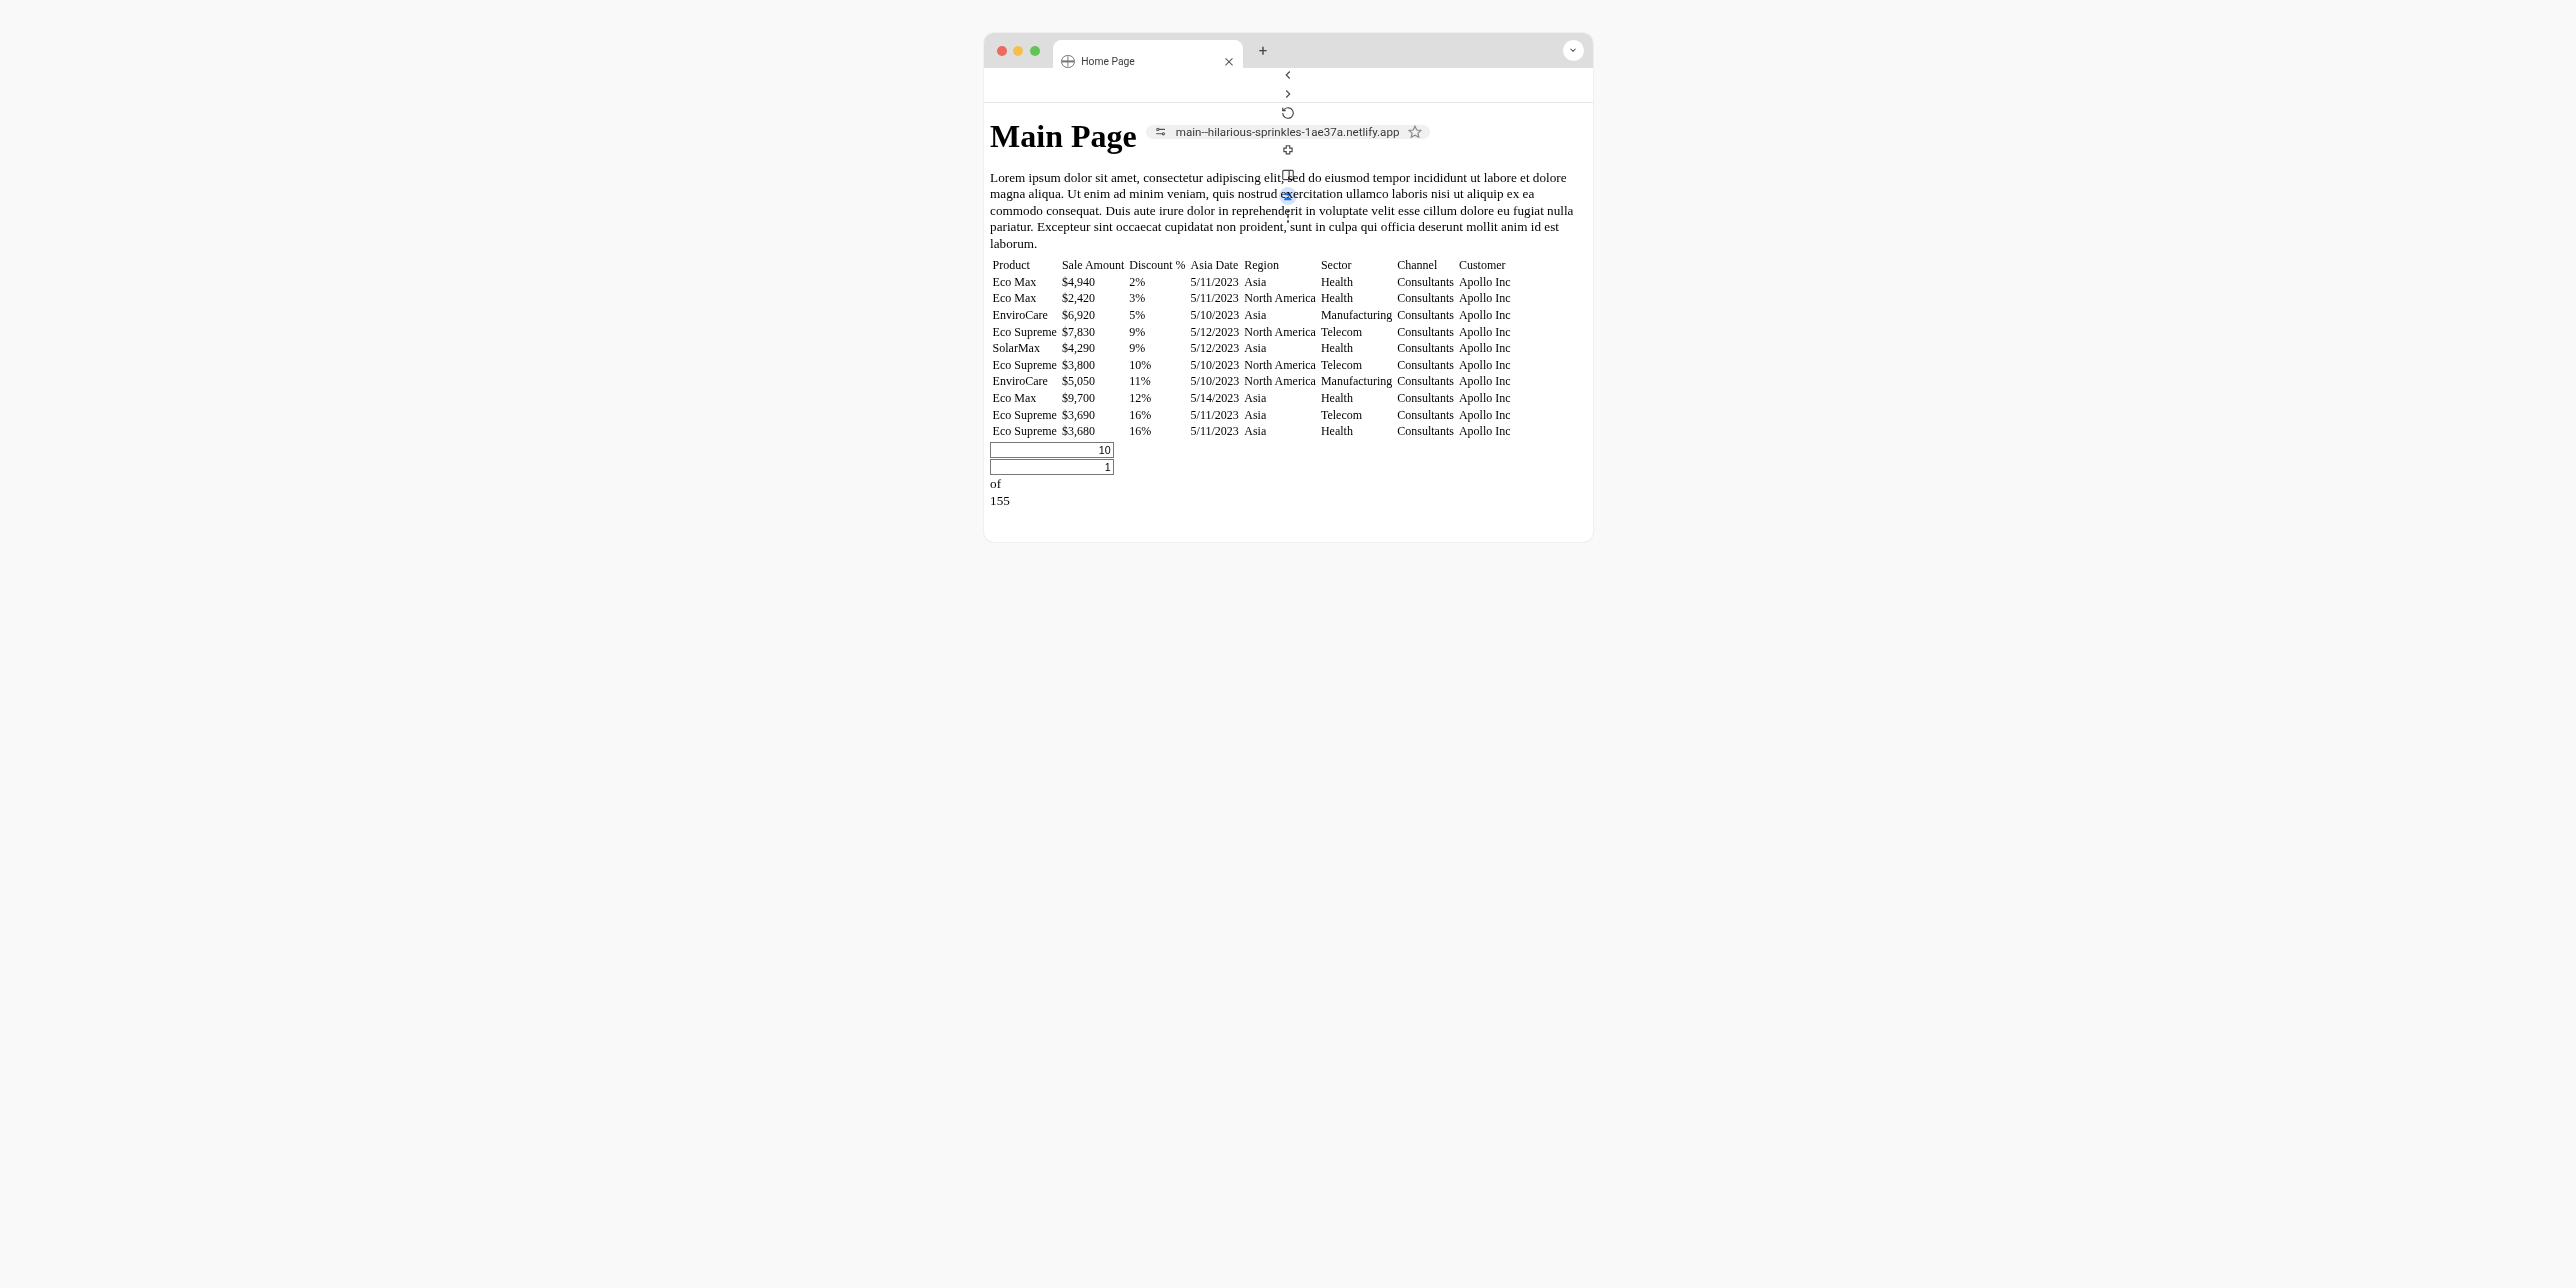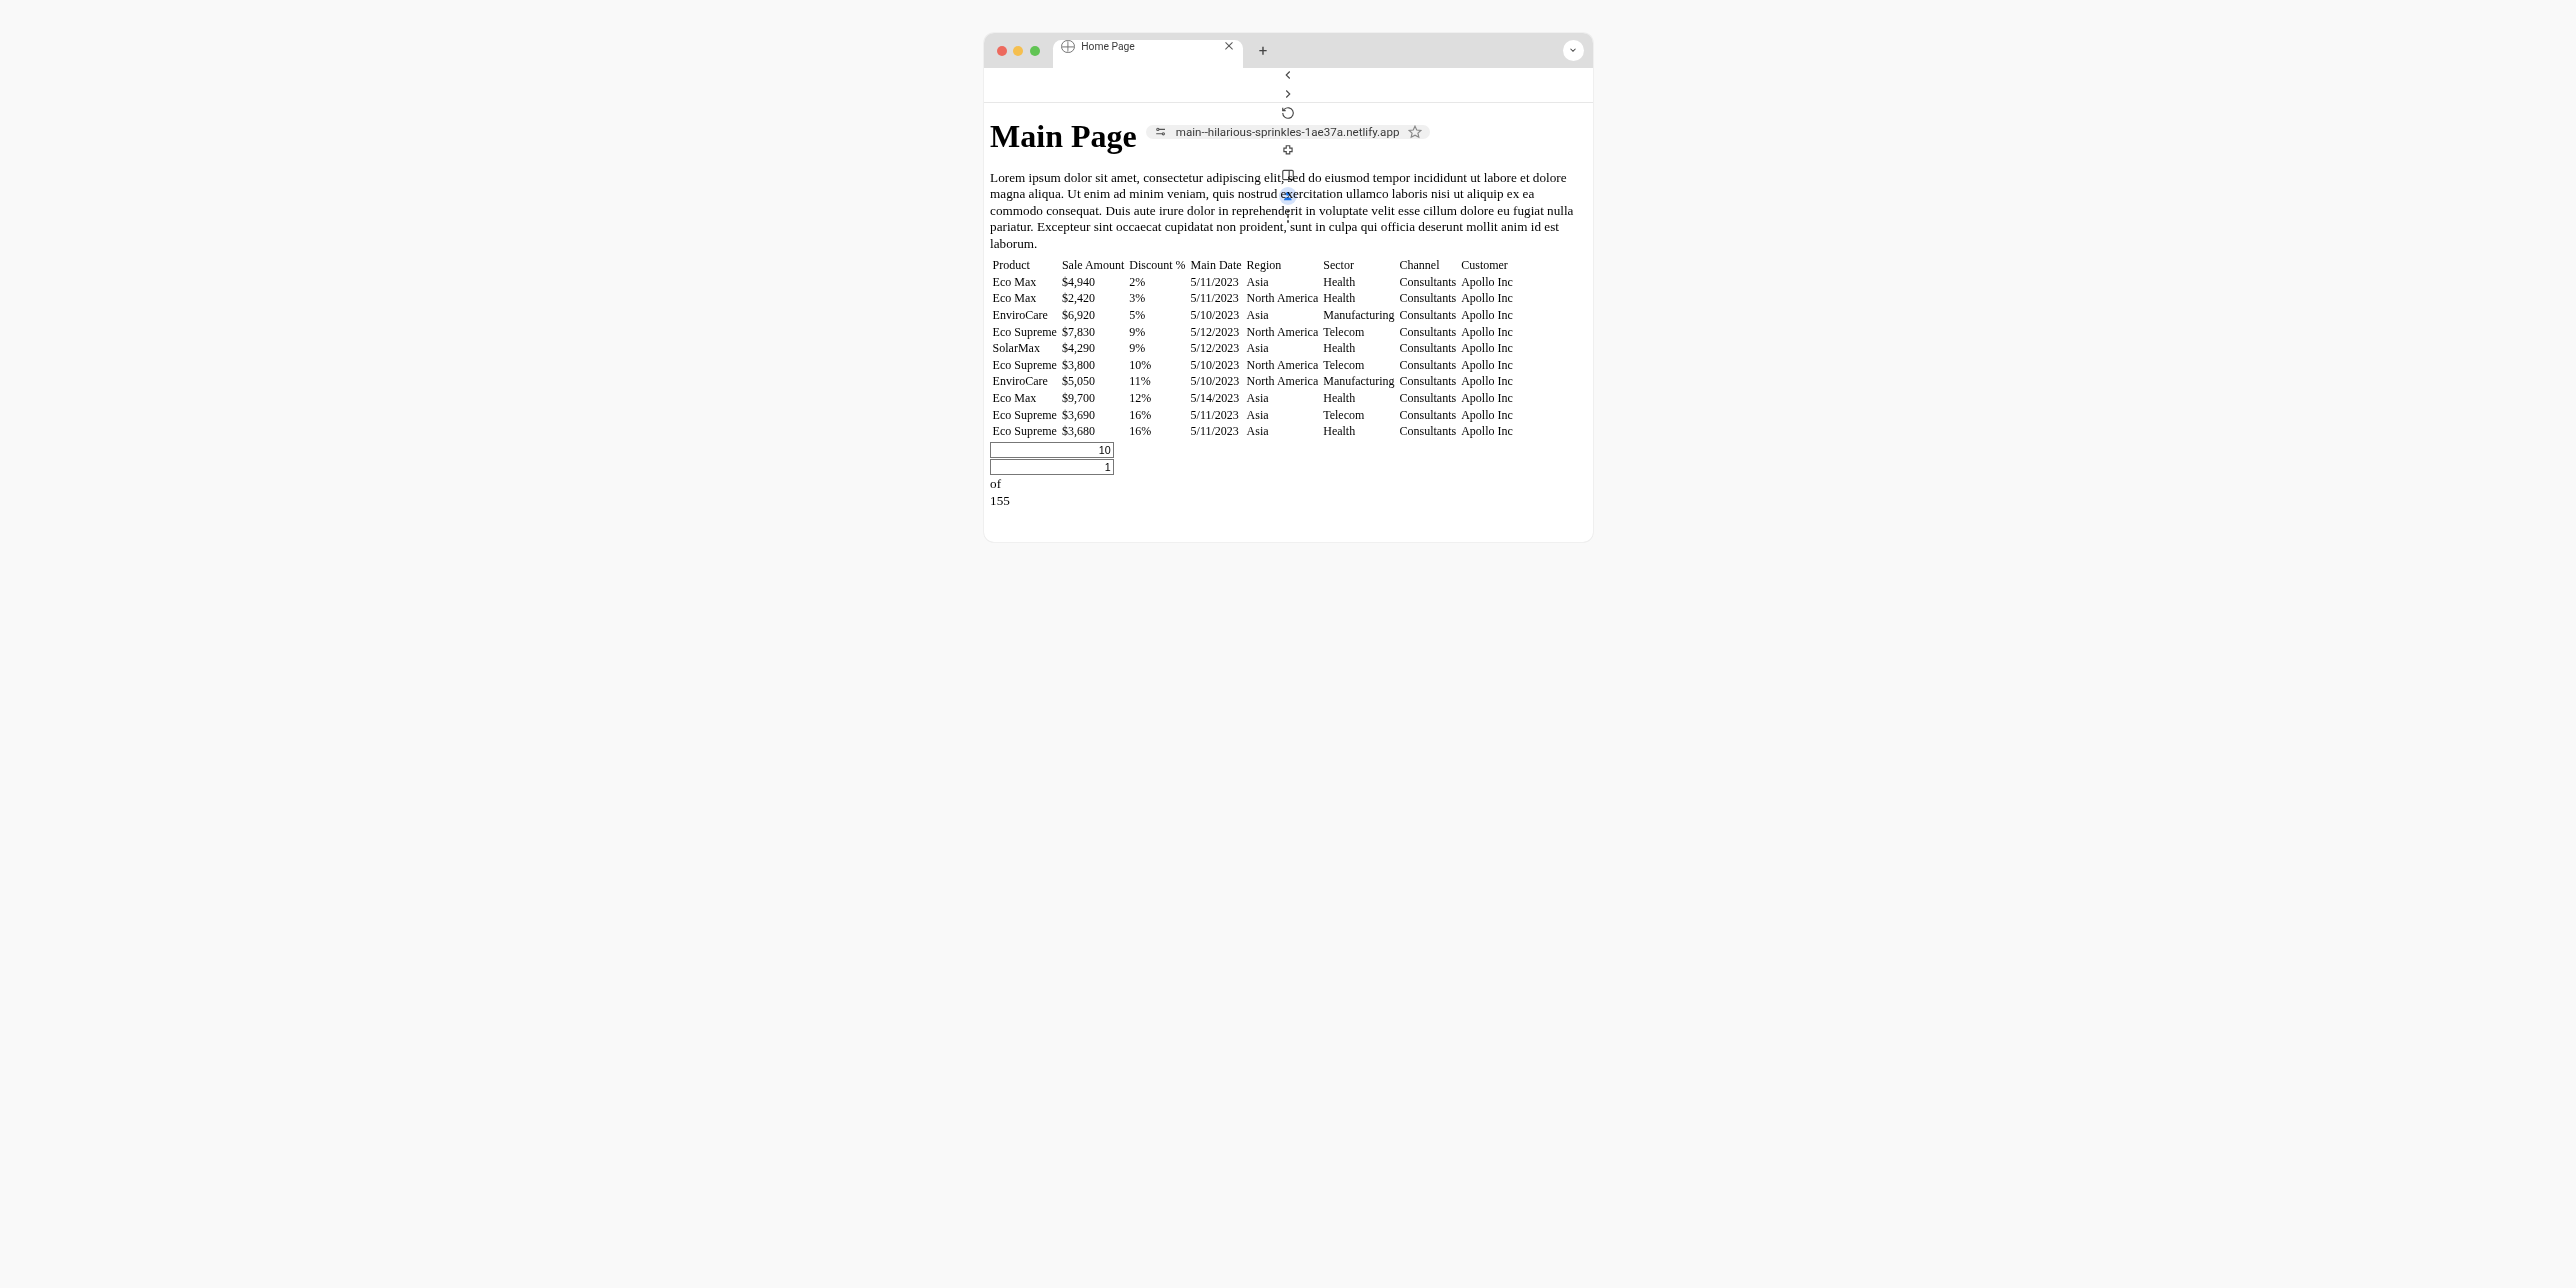--- a/index.html
+++ b/index.html
@@ -39,21 +39,21 @@
   }
   .dot.red { background: #ed6a5e; }
   .dot.yellow { background: #f5bf4f; }
   .dot.green { background: #61c454; }
   .tab {
     background: #fff;
     height: 28px;
     width: 190px;
     border-radius: 8.3px 8.3px 0 0;
     display: flex;
-    align-items: flex-start;
+    align-items: flex-end;
     padding: 0 8.3px;
     gap: 6.6px;
     font-size: 10.3px;
     color: #3c3c3c;
     align-self: flex-end;
     position: relative;
   }
   .tab .favicon {
     width:13.2px; height:13.2px; border-radius:50%;
     border: 1.2px solid #777;
@@ -279,21 +279,21 @@
   <div class="content">
     <h1>Main Page</h1>
     <p>Lorem ipsum dolor sit amet, consectetur adipiscing elit, sed do eiusmod tempor incididunt ut labore et dolore magna aliqua. Ut enim ad minim veniam, quis nostrud exercitation ullamco laboris nisi ut aliquip ex ea commodo consequat. Duis aute irure dolor in reprehenderit in voluptate velit esse cillum dolore eu fugiat nulla pariatur. Excepteur sint occaecat cupidatat non proident, sunt in culpa qui officia deserunt mollit anim id est laborum.</p>
 
     <table>
       <thead>
         <tr>
           <th>Product</th>
           <th>Sale Amount</th>
           <th>Discount %</th>
-          <th>Main Date</th>
+          <th>Asia Date</th>
           <th>Region</th>
           <th>Sector</th>
           <th>Channel</th>
           <th>Customer</th>
         </tr>
       </thead>
       <tbody id="tbody">
           <tr>
             <td>Eco Max</td>
             <td>$4,940</td>

